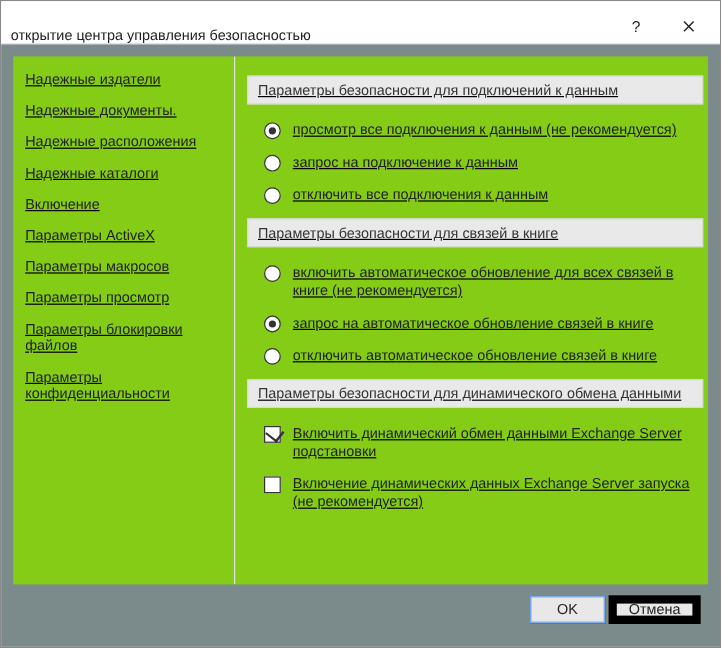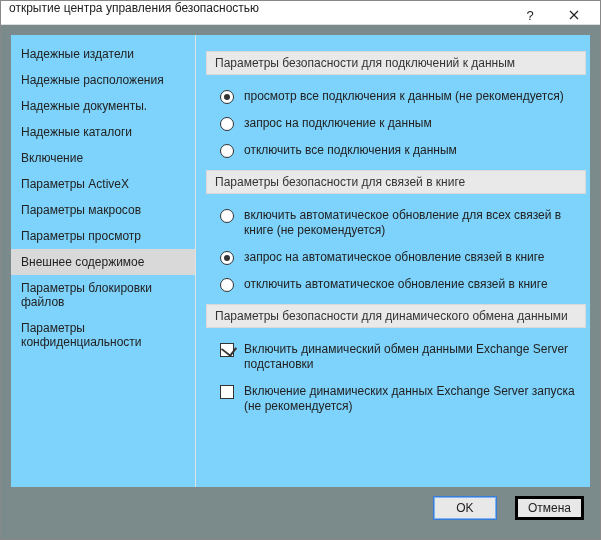--- a/index.html
+++ b/index.html
@@ -6,46 +6,47 @@
   body {
     width: 601px;
     height: 540px;
     font-family: "Segoe UI", Tahoma, sans-serif;
     font-size: 12px;
     background: #fff;
     overflow: hidden;
   }
   .window { width: 601px; height: 540px; border: 1px solid #888; display: flex; flex-direction: column; }
   .titlebar {
-    height: 24px;
-    display: flex;
-    align-items: flex-start;
+    height: 36px;
+    display: flex;
+    align-items: flex-end;
     padding: 0 4px 0 8px;
     background: #fff;
     border-bottom: 1px solid #ddd;
   }
   .titlebar .title { flex: 1; font-size: 12px; color: #222; }
   .titlebar .tb-btn {
     width: 44px; height: 28px;
     display: flex; align-items: center; justify-content: center;
     font-size: 13px; color: #222;
   }
   .titlebar .tb-btn svg { width: 10px; height: 10px; stroke: #222; stroke-width: 1.2; fill: none; }
   .client {
     flex: 1;
     background: #7b8a8a;
     padding: 10px;
     display: flex;
     flex-direction: column;
   }
   .inner {
     flex: 1;
-    background: #7dd3fc;
+    background: #84cc16;
     display: flex;
     overflow: hidden;
+    text-decoration: underline;
   }
   .sidebar {
     width: 185px;
     border-right: 1px solid #e2e2e2;
     padding-top: 6px;
   }
   .side-item {
     padding: 6px 10px;
     font-size: 12px;
     color: #222;
@@ -97,27 +98,27 @@
     border: solid #333;
     border-width: 0 0 2px 2px;
     transform: rotate(-52deg) scaleX(0.9);
   }
   .opt-label { font-size: 12px; color: #222; line-height: 15px; }
   .footer {
     height: 42px;
     display: flex;
     align-items: center;
     justify-content: flex-end;
-    gap: 18px;
+    gap: 2px;
     padding: 0 6px;
   }
   .btn {
     min-width: 64px;
     height: 24px;
-    border: 3px solid #000000;
+    border: 7px solid #000000;
     background: #e8e8e8;
     font-size: 12px;
     color: #222;
     display: inline-flex;
     align-items: center;
     justify-content: center;
     padding: 0 10px;
   }
   .btn.default { border: 1px solid #3a7bd5; box-shadow: inset 0 0 0 1px #7bb1ee; }
 </style>
@@ -133,28 +134,27 @@
           <path d="M1 1 L9 9 M9 1 L1 9"></path>
         </svg>
     </div>
   </div>
 
   <div class="client">
     <div class="inner">
 
       <div class="sidebar">
         <div class="side-item"><span>Надежные издатели</span></div>
+        <div class="side-item"><span>Надежные документы.</span></div>
         <div class="side-item"><span>Надежные расположения</span></div>
-        <div class="side-item"><span>Надежные документы.</span></div>
         <div class="side-item"><span>Надежные каталоги</span></div>
         <div class="side-item"><span>Включение</span></div>
         <div class="side-item"><span>Параметры ActiveX</span></div>
         <div class="side-item"><span>Параметры макросов</span></div>
         <div class="side-item"><span>Параметры просмотр</span></div>
-        <div class="side-item selected"><span>Внешнее содержимое</span></div>
         <div class="side-item"><span>Параметры блокировки файлов</span></div>
         <div class="side-item"><span>Параметры конфиденциальности</span></div>
       </div>
 
       <div class="content">
 
         <div class="group-header">Параметры безопасности для подключений к данным</div>
         <div class="option-row">
           <span class="radio on"></span>
           <span class="opt-label">просмотр все подключения к данным (не рекомендуется)</span>

